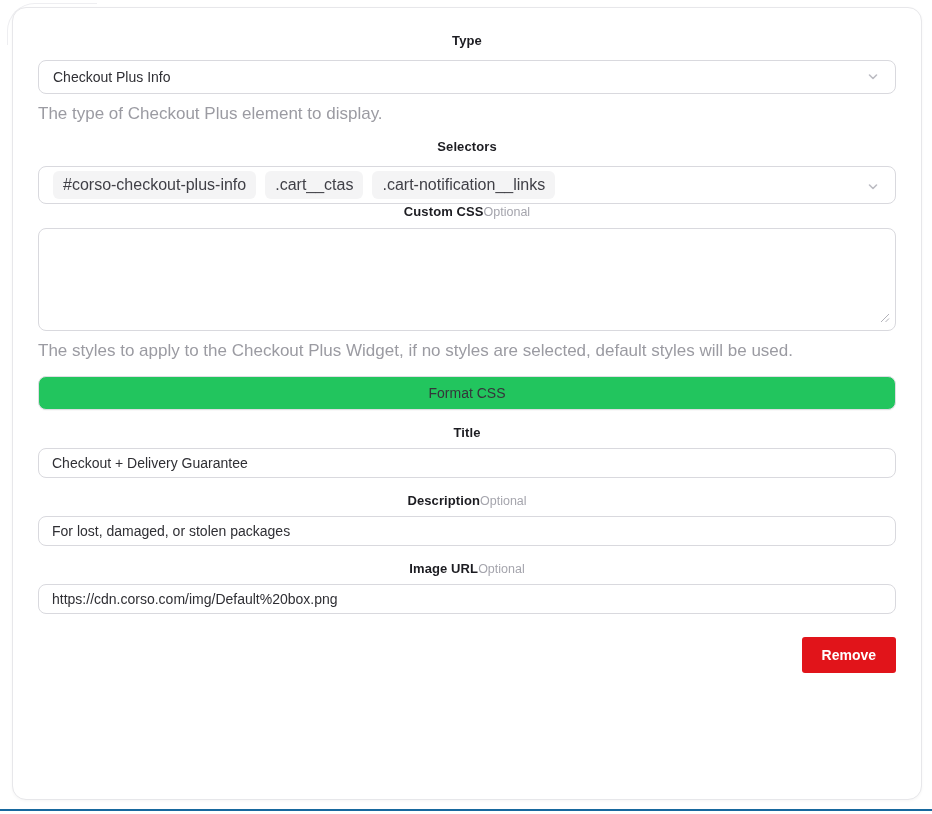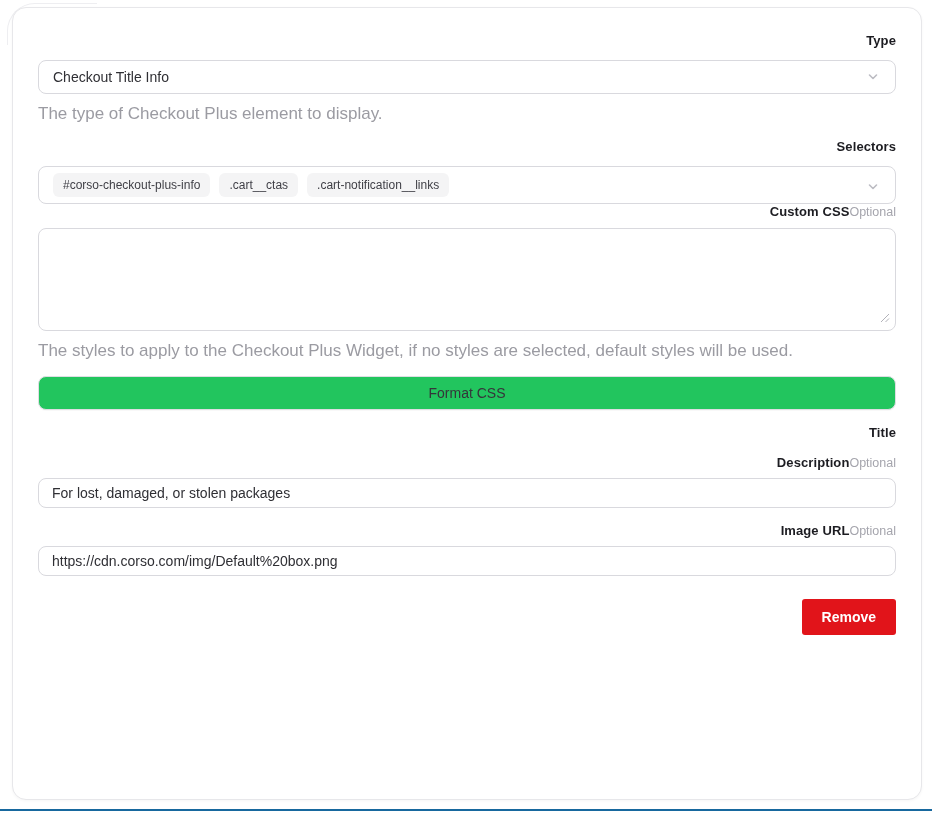--- a/index.html
+++ b/index.html
@@ -11,36 +11,36 @@
     border-top-left-radius:28px;
   }
 
   .card {
     position:absolute; left:12px; top:7px; width:910px; height:793px;
     background:#ffffff; border:1px solid #e7e7ea; border-radius:14px;
     box-shadow:0 1px 3px rgba(0,0,0,0.04);
     padding:25px 25px 21px 25px;
   }
 
-  .label-row { display:flex; align-items:baseline; justify-content:flex-end; margin-bottom:12px; }
+  .label-row { display:flex; align-items:baseline; justify-content:center; margin-bottom:12px; }
   .label { font-size:13px; font-weight:bold; color:#1c1c21; letter-spacing:.1px; }
   .optional { font-size:12.5px; color:#a5a5ad; font-weight:normal; }
   .help { font-size:17px; color:#9b9ba2; margin-top:10px; margin-bottom:15px; }
 
   .select {
     height:34px; width:100%; border:1px solid #d9d9de; border-radius:8px; background:#fff;
     display:flex; align-items:center; justify-content:space-between;
     padding:0 14px; font-size:14px; color:#2f2f34; cursor:pointer;
   }
   .chev { flex:0 0 auto; }
 
   .tags-box { height:38px; justify-content:flex-start; gap:9px; padding:0 14px; position:relative; }
   .tag {
     background:#f4f4f5; border-radius:6px; padding:5px 10px;
-    font-size:12px; color:#3f3f46; white-space:nowrap;
+    font-size:16px; color:#3f3f46; white-space:nowrap;
   }
   .tags-box .chev { position:absolute; right:14px; top:12px; }
 
   .input {
     width:100%; height:30px; border:1px solid #d9d9de; border-radius:8px;
     padding:0 13px; font-size:14px; color:#2f2f34; background:#fff; outline:none;
     font-family:"Liberation Sans", sans-serif;
   }
 
   .textarea-wrap { position:relative; margin-top:-3px; }
@@ -73,21 +73,21 @@
 <div class="outer-corner"></div>
 
 <div class="card">
 
   
   <div>
     <div class="label-row">
       <span class="label">Type</span>
     </div>
     <div class="select">
-      <span>Checkout Title Info</span>
+      <span>Checkout Plus Info</span>
       <svg class="chev" width="16" height="16" viewBox="0 0 16 16">
           <polyline points="4.5,6 8,9.5 11.5,6" fill="none" stroke="#bcbcc3" stroke-width="1.6" stroke-linecap="round" stroke-linejoin="round"></polyline>
         </svg>
     </div>
     <div class="help">The type of Checkout Plus element to display.</div>
   </div>
 
   
   <div>
     <div class="label-row">
@@ -121,20 +121,21 @@
   </div>
 
   
   <button class="format-btn">Format CSS</button>
 
   
   <div style="margin-top:15px;">
     <div class="label-row" style="margin-bottom:8px;">
       <span class="label">Title</span>
     </div>
+    <input class="input" value="Checkout + Delivery Guarantee" style="">
   </div>
 
   
   <div style="margin-top:15px;">
     <div class="label-row" style="margin-bottom:8px;">
       <span class="label">Description</span>
       <span class="optional">Optional</span>
     </div>
     <input class="input" value="For lost, damaged, or stolen packages" style="">
   </div>

